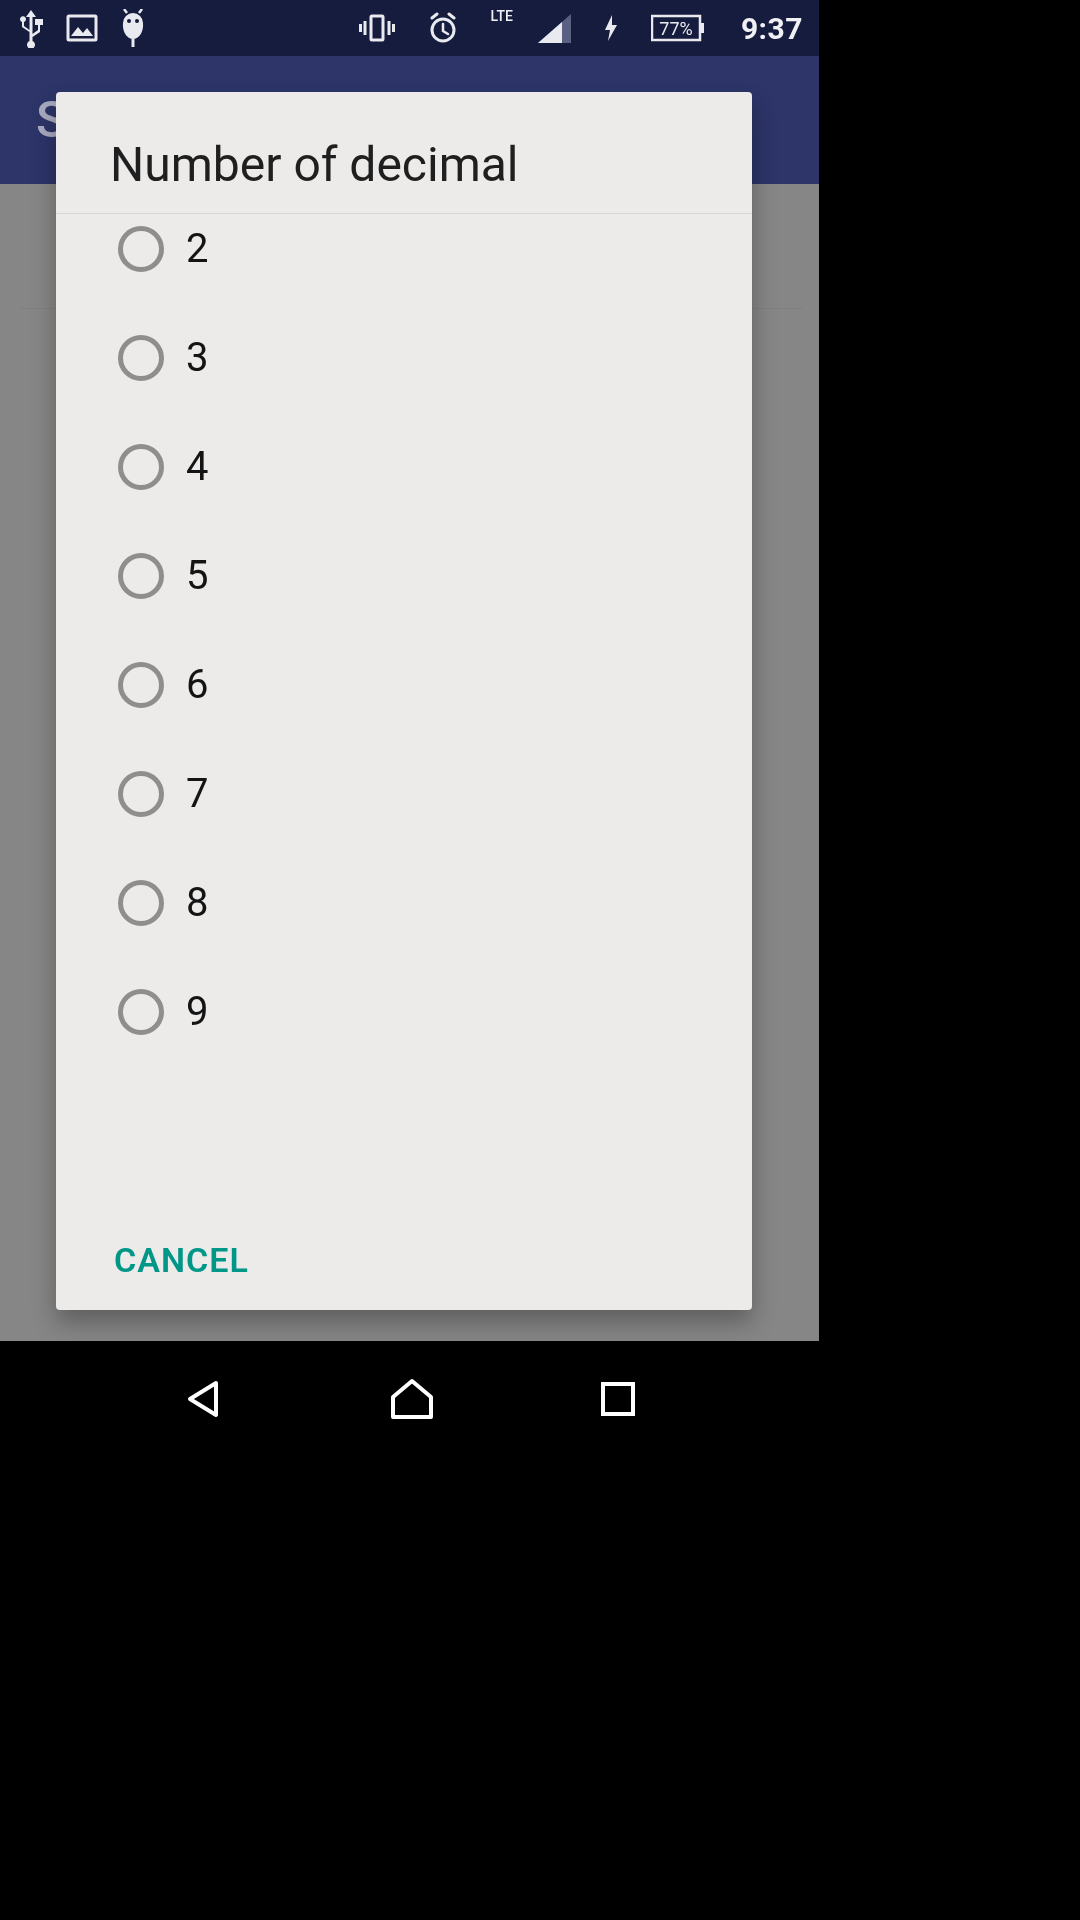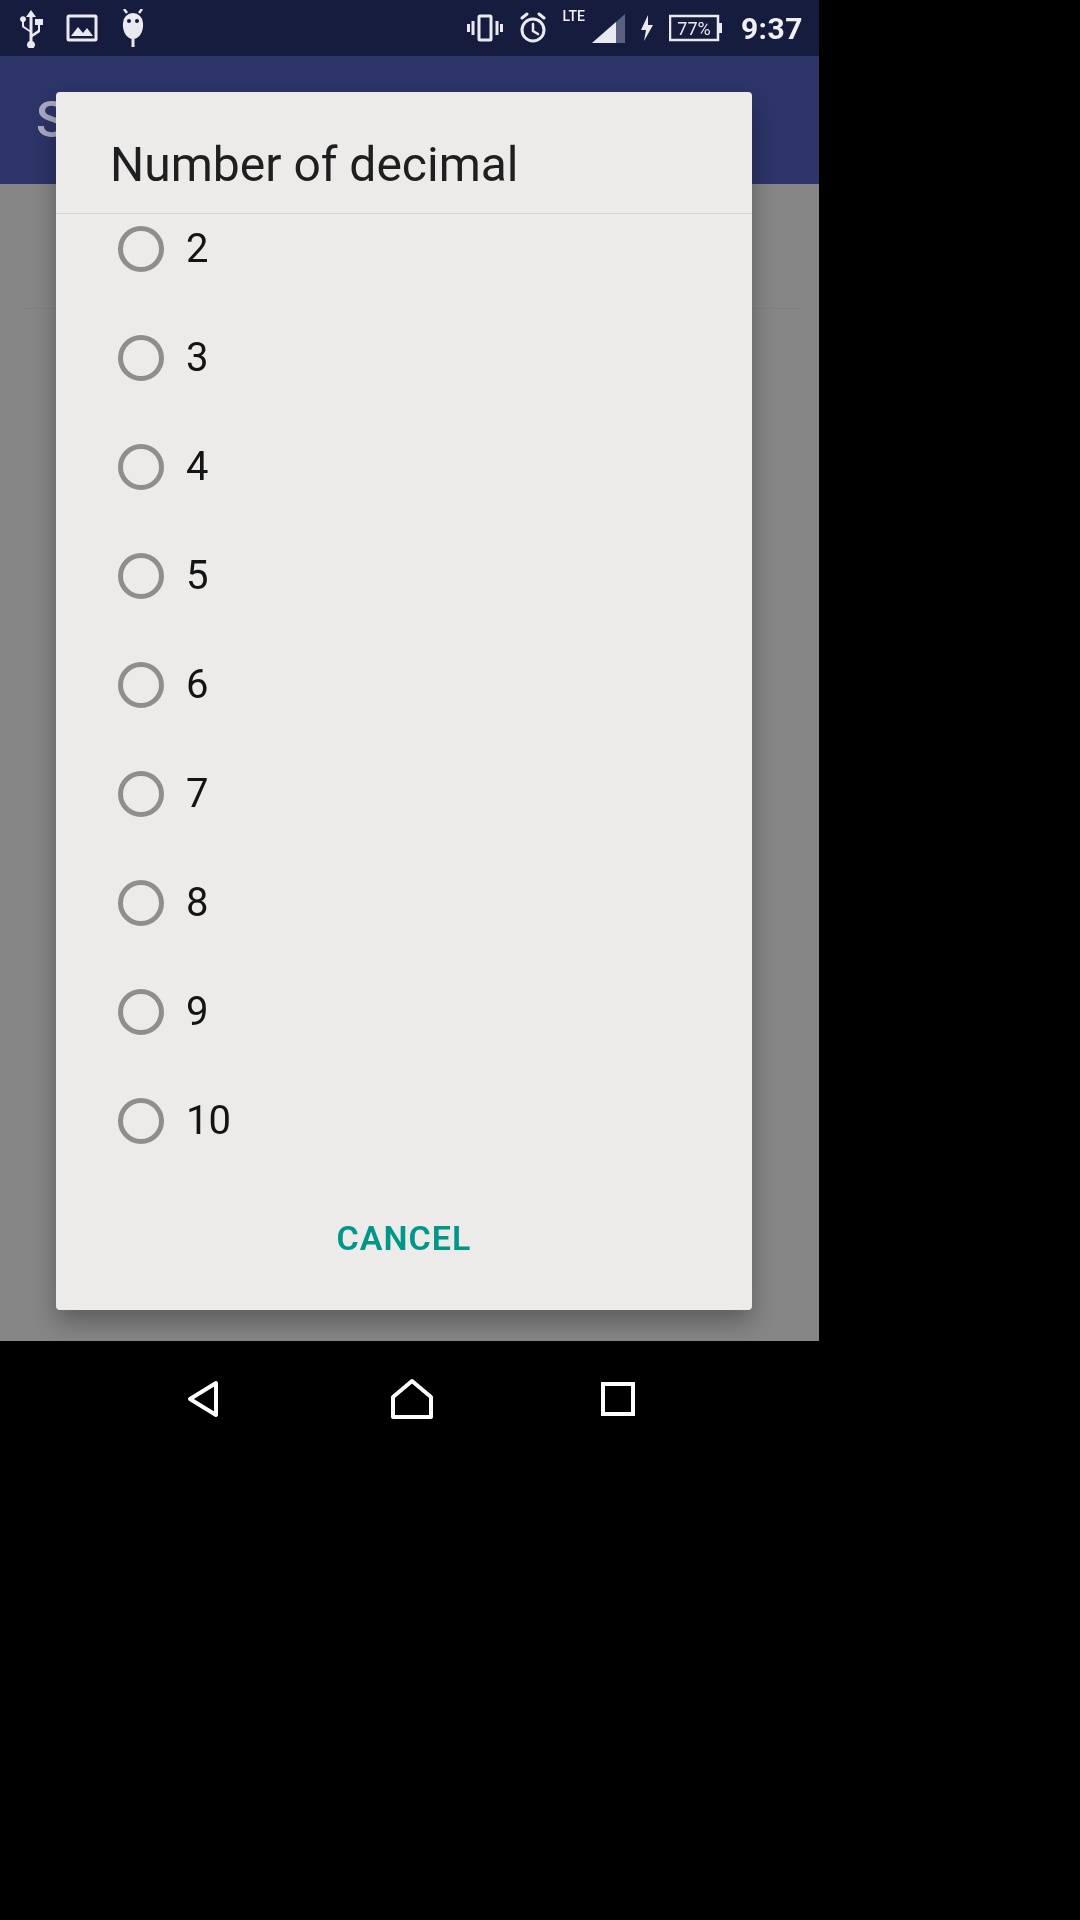--- a/index.html
+++ b/index.html
@@ -25,21 +25,21 @@
       color: #e9eaf0;
     }
     .status-left {
       display: flex;
       align-items: center;
       gap: 20px;
     }
     .status-right {
       display: flex;
       align-items: center;
-      gap: 14px;
+      gap: 32px;
     }
     .status-icon {
       display: inline-flex;
       align-items: center;
       justify-content: center;
     }
     .status-time {
       font-size: 30px;
       font-weight: 700;
       letter-spacing: 0.5px;
@@ -136,22 +136,22 @@
       border: 5px solid #8f8e8d;
       border-radius: 50%;
       flex-shrink: 0;
     }
     .radio-label {
       font-size: 40px;
       color: #141414;
     }
     .dialog-actions {
       display: flex;
-      justify-content: center;
-      padding: 18px 58px 52px;
+      justify-content: flex-start;
+      padding: 18px 58px 30px;
       flex-shrink: 0;
     }
     .cancel-btn {
       background: none;
       border: none;
       color: #009688;
       font-size: 34px;
       font-weight: 600;
       letter-spacing: 1px;
       cursor: pointer;
@@ -280,24 +280,20 @@
         <span class="radio-circle"></span>
         <span class="radio-label">7</span>
       </div>
       <div class="radio-item">
         <span class="radio-circle"></span>
         <span class="radio-label">8</span>
       </div>
       <div class="radio-item">
         <span class="radio-circle"></span>
         <span class="radio-label">9</span>
-      </div>
-      <div class="radio-item">
-        <span class="radio-circle"></span>
-        <span class="radio-label">10</span>
       </div>
     </div>
   </div>
   <div class="dialog-actions">
     <button class="cancel-btn">CANCEL</button>
   </div>
 </div>
 
 <div class="nav-bar">
   <span class="nav-btn">

